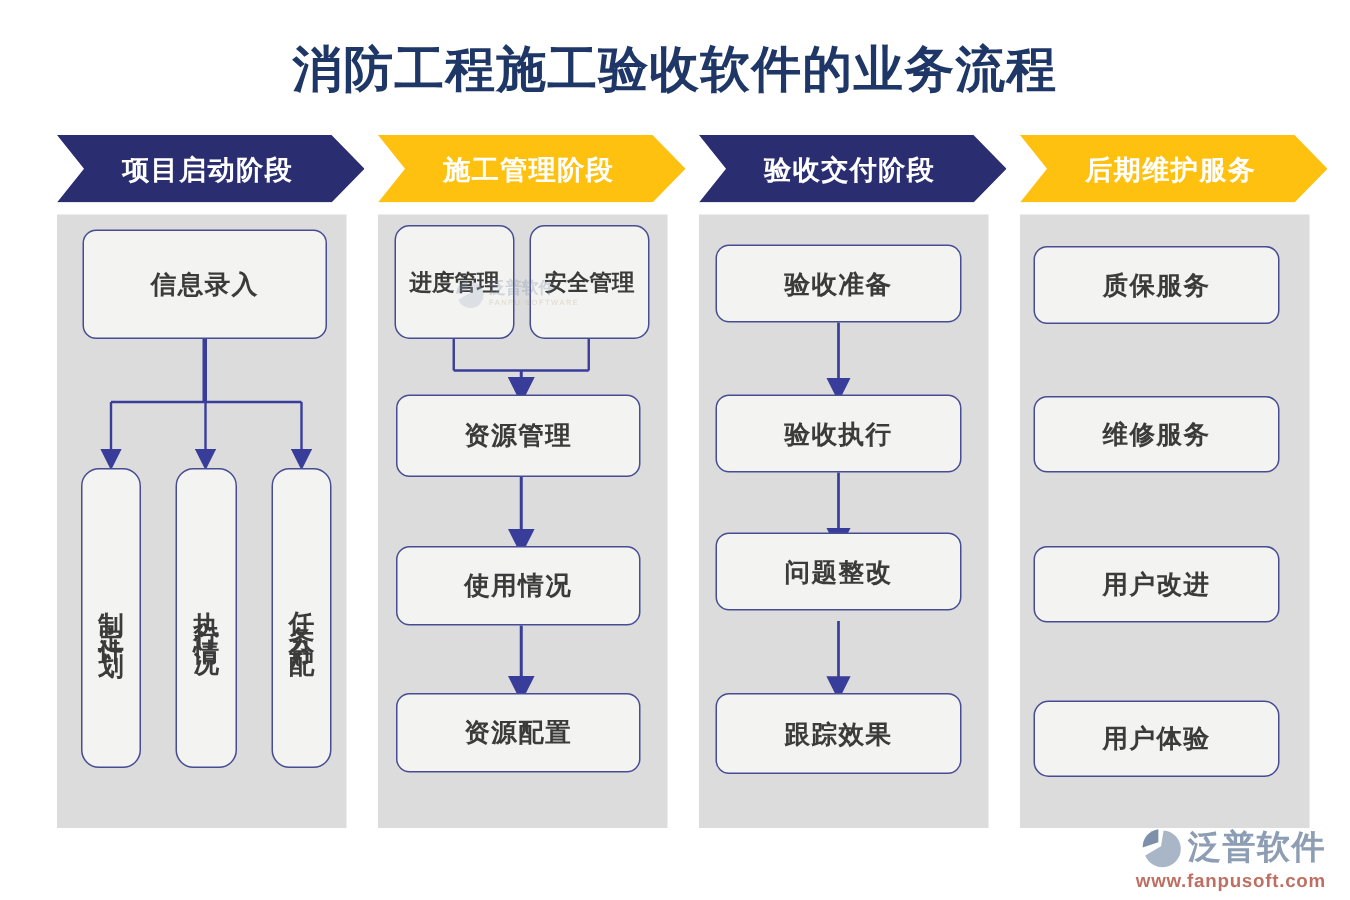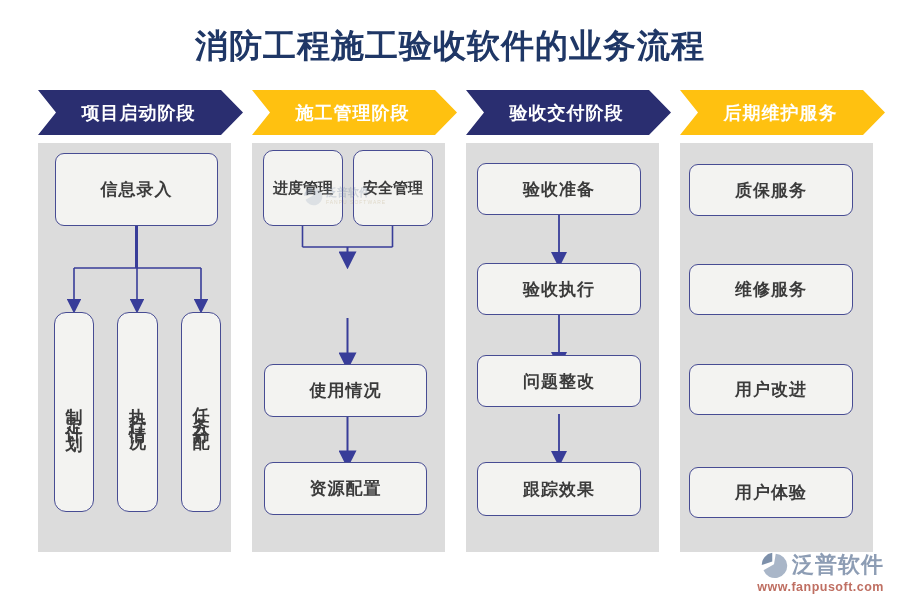--- a/index.html
+++ b/index.html
@@ -150,20 +150,21 @@
   <div class="col-body" style="left:38px;"></div>
   <div class="box" style="left:55px;  top:153px; width:163px; height:73px;">信息录入</div>
   <div class="box vbox" style="left:54px;  top:312px; width:40px;  height:200px;">制定计划</div>
   <div class="box vbox" style="left:117px; top:312px; width:41px;  height:200px;">执行情况</div>
   <div class="box vbox" style="left:181px; top:312px; width:40px;  height:200px;">任务分配</div>
 
   <div class="stage-header yellow" style="left:252px;">施工管理阶段</div>
   <div class="col-body" style="left:252px;"></div>
   <div class="box small" style="left:263px; top:150px; width:80px;  height:76px;">进度管理</div>
   <div class="box small" style="left:353px; top:150px; width:80px;  height:76px;">安全管理</div>
+  <div class="box" style="left:264px; top:263px; width:163px; height:55px;">资源管理</div>
   <div class="box" style="left:264px; top:364px; width:163px; height:53px;">使用情况</div>
   <div class="box" style="left:264px; top:462px; width:163px; height:53px;">资源配置</div>
 
   <div class="watermark">
     <svg width="20" height="20" viewBox="0 0 32 32">
       <path d="M14,2 A14,14 0 0,0 2,16 L14,12 Z" fill="#7d90aa"></path>
       <path d="M18,3 A14,14 0 1,1 4,22 L16,15 Z" fill="#a9b6c8"></path>
     </svg>
     <span class="wm-text">
       <span class="wm-brand">泛普软件</span>
@@ -176,21 +177,21 @@
   <div class="box" style="left:477px; top:163px; width:164px; height:52px;">验收准备</div>
   <div class="box" style="left:477px; top:263px; width:164px; height:52px;">验收执行</div>
   <div class="box" style="left:477px; top:355px; width:164px; height:52px;">问题整改</div>
   <div class="box" style="left:477px; top:462px; width:164px; height:54px;">跟踪效果</div>
 
   <div class="stage-header yellow" style="left:680px;">后期维护服务</div>
   <div class="col-body" style="left:680px;"></div>
   <div class="box" style="left:689px; top:164px; width:164px; height:52px;">质保服务</div>
   <div class="box" style="left:689px; top:264px; width:164px; height:51px;">维修服务</div>
   <div class="box" style="left:689px; top:364px; width:164px; height:51px;">用户改进</div>
-  <div class="box" style="left:689px; top:467px; width:164px; height:51px;">用户体验</div>
+  <div class="box" style="left:689px; top:467px; width:164px; height:51px;border-radius:10px;">用户体验</div>
 
   <div class="logo">
     <div class="logo-row">
       <svg width="28" height="28" viewBox="0 0 32 32">
         <path d="M14,2 A14,14 0 0,0 2,16 L14,12 Z" fill="#7d90aa"></path>
         <path d="M18,3 A14,14 0 1,1 4,22 L16,15 Z" fill="#a9b6c8"></path>
       </svg>
       <span class="logo-brand">泛普软件</span>
     </div>
     <span class="logo-url">www.fanpusoft.com</span>

